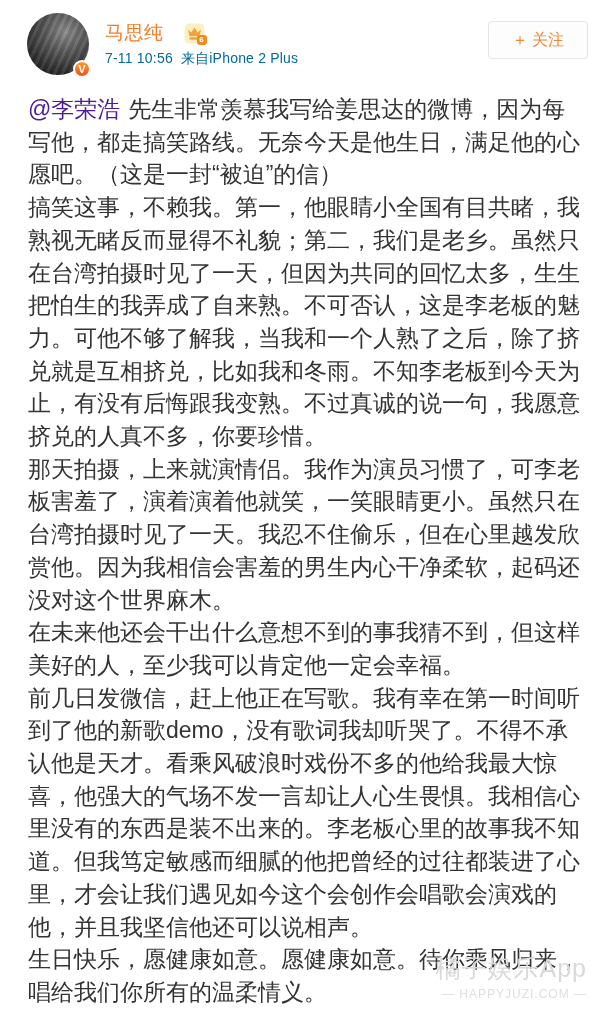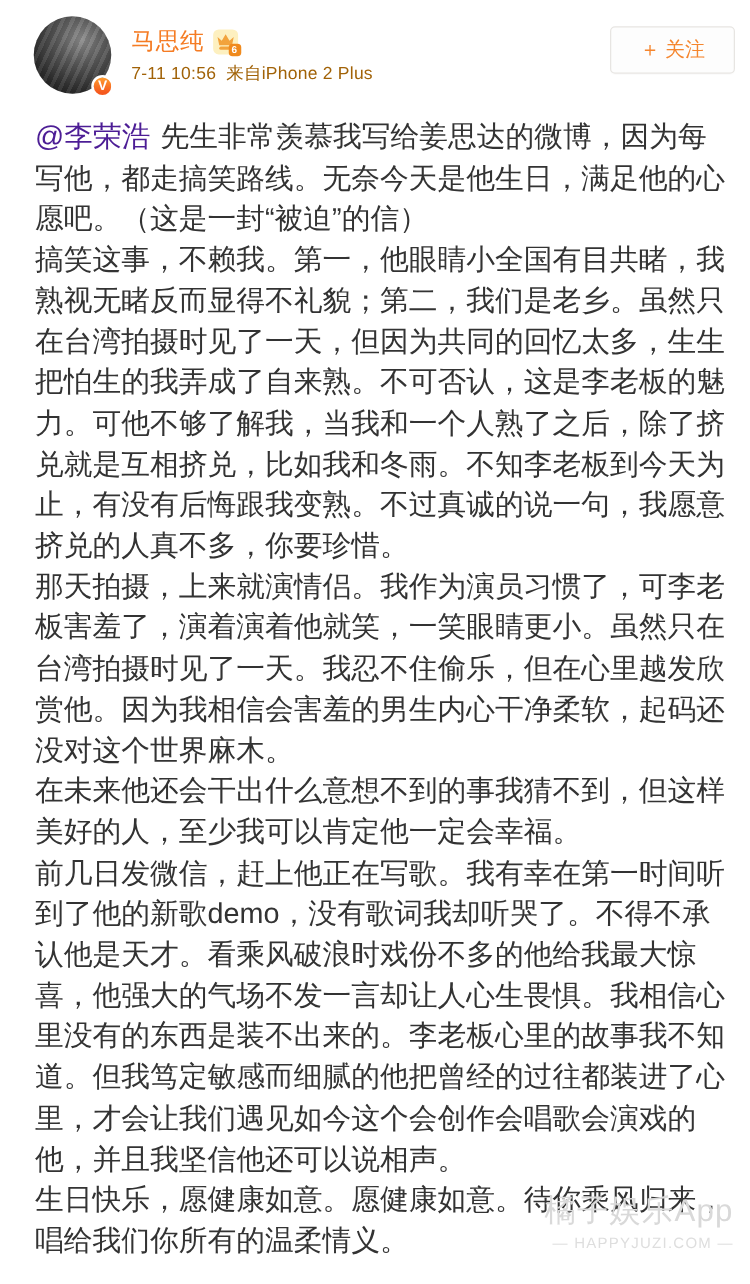--- a/index.html
+++ b/index.html
@@ -34,39 +34,39 @@
     width: 18px; height: 18px; border-radius: 50%;
     background: linear-gradient(180deg, #ff9d2e 0%, #f5591e 85%);
     border: 2px solid #ffffff;
     color: #ffffff; font-size: 11px; font-weight: 700;
     display: flex; align-items: center; justify-content: center;
     line-height: 1;
   }
 
   .name-row {
     position: absolute; left: 105px; top: 20px;
-    display: flex; align-items: center; gap: 6px;
+    display: flex; align-items: center; gap: 20px;
   }
   .username {
     color: #f57c24; font-size: 19px; font-weight: 500;
     text-decoration: none; letter-spacing: .5px;
   }
   .crown { position: relative; width: 21px; height: 21px; display: inline-block; }
   .crown svg { display: block; width: 21px; height: 21px; }
   .crown-num {
     position: absolute; right: -2px; bottom: -1px;
     width: 10px; height: 10px; border-radius: 3px;
     background: #f08a1d; color: #ffffff;
     font-size: 8px; font-style: normal; font-weight: 700;
     display: flex; align-items: center; justify-content: center;
     line-height: 1;
   }
   .meta-row {
     position: absolute; left: 105px; top: 50px;
-    color: #a16207; font-size: 14px; letter-spacing: .2px;
+    color: #0369a1; font-size: 14px; letter-spacing: .2px;
     display: flex; gap: 8px;
   }
 
   .follow-btn {
     position: absolute; right: 12px; top: 21px;
     width: 100px; height: 38px;
     background: #fdfdfd;
     border: 1px solid #e7e5e2;
     border-radius: 4px;
     color: #f5862e; font-size: 16px;

